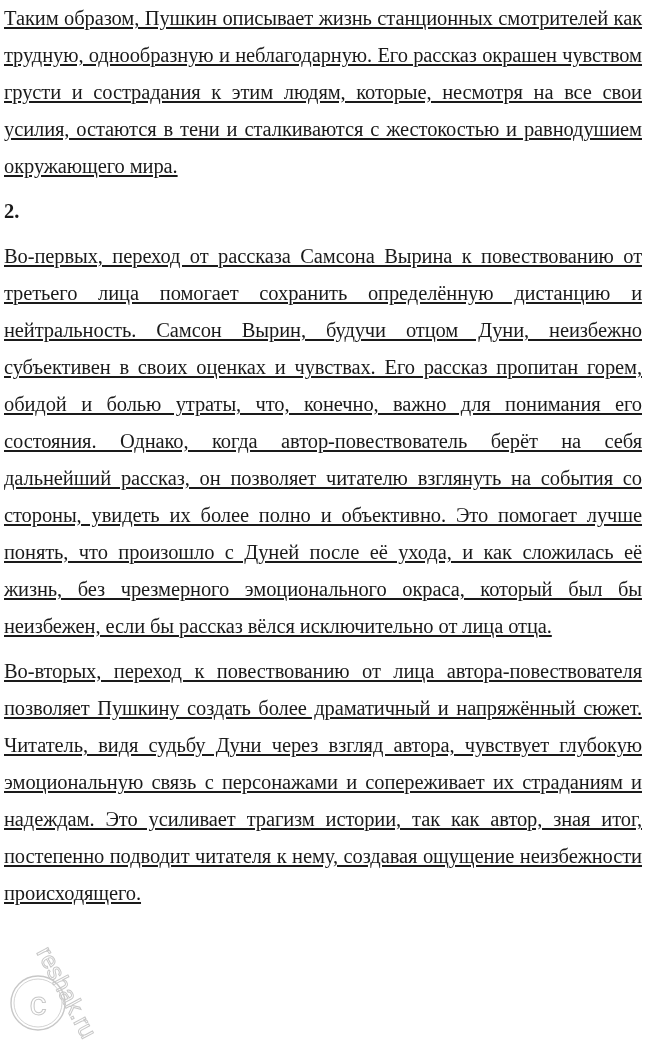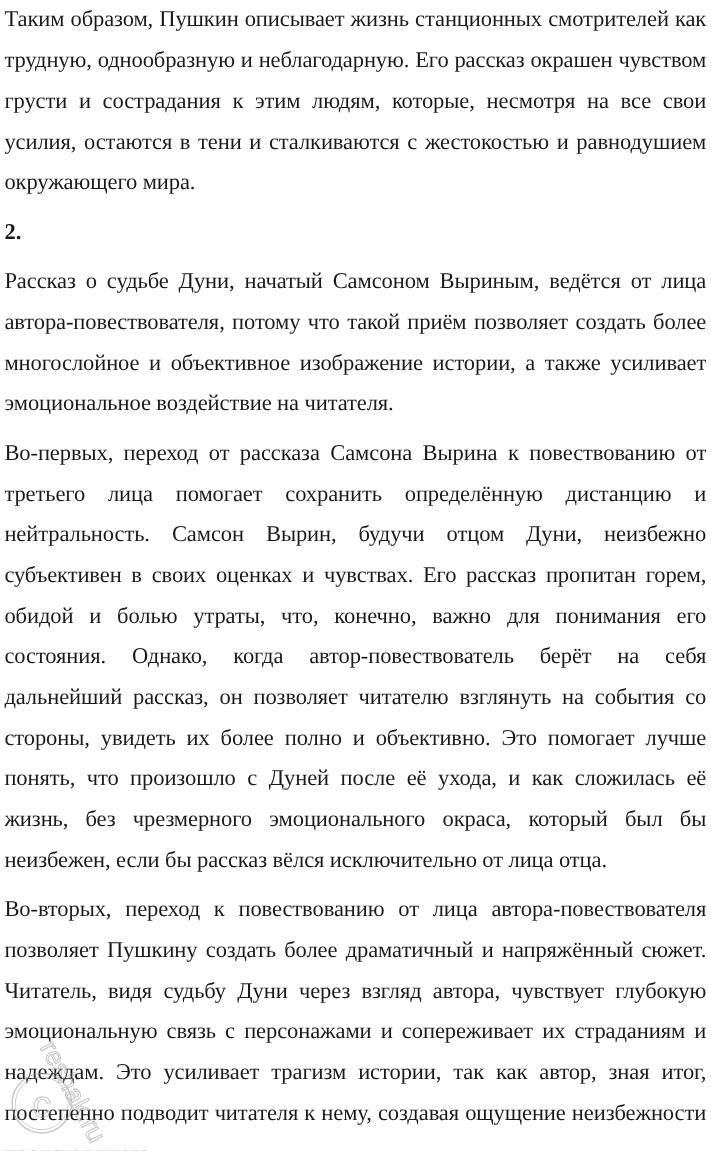--- a/index.html
+++ b/index.html
@@ -21,20 +21,21 @@
       right: 4px;
       top: 0;
     }
     .para {
       margin: 0 0 8px 0;
       font-size: 20.5px;
       line-height: 37px;
       text-align: justify;
       text-align-last: left;
       letter-spacing: -0.1px;
+      text-decoration: underline;
     }
     .heading {
       margin: 0 0 8px 0;
       font-size: 20.5px;
       line-height: 37px;
       font-weight: bold;
     }
     .watermark {
       position: absolute;
       left: 8px;
@@ -44,21 +45,20 @@
       pointer-events: none;
       opacity: 0.55;
     }
   </style>
 </head>
 <body>
 
 <div class="doc">
   <p class="para">Таким образом, Пушкин описывает жизнь станционных смотрителей как трудную, однообразную и неблагодарную. Его рассказ окрашен чувством грусти и сострадания к этим людям, которые, несмотря на все свои усилия, остаются в тени и сталкиваются с жестокостью и равнодушием окружающего мира.</p>
   <p class="heading">2.</p>
-  <p class="para">Рассказ о судьбе Дуни, начатый Самсоном Выриным, ведётся от лица автора-повествователя, потому что такой приём позволяет создать более многослойное и объективное изображение истории, а также усиливает эмоциональное воздействие на читателя.</p>
   <p class="para">Во-первых, переход от рассказа Самсона Вырина к повествованию от третьего лица помогает сохранить определённую дистанцию и нейтральность. Самсон Вырин, будучи отцом Дуни, неизбежно субъективен в своих оценках и чувствах. Его рассказ пропитан горем, обидой и болью утраты, что, конечно, важно для понимания его состояния. Однако, когда автор-повествователь берёт на себя дальнейший рассказ, он позволяет читателю взглянуть на события со стороны, увидеть их более полно и объективно. Это помогает лучше понять, что произошло с Дуней после её ухода, и как сложилась её жизнь, без чрезмерного эмоционального окраса, который был бы неизбежен, если бы рассказ вёлся исключительно от лица отца.</p>
   <p class="para">Во-вторых, переход к повествованию от лица автора-повествователя позволяет Пушкину создать более драматичный и напряжённый сюжет. Читатель, видя судьбу Дуни через взгляд автора, чувствует глубокую эмоциональную связь с персонажами и сопереживает их страданиям и надеждам. Это усиливает трагизм истории, так как автор, зная итог, постепенно подводит читателя к нему, создавая ощущение неизбежности происходящего.</p>
 </div>
 
 <div class="watermark">
   <svg width="130" height="120" viewBox="0 0 130 120">
     <circle cx="30" cy="75" r="27" fill="none" stroke="#9a9a9a" stroke-width="1.4"></circle>
     <circle cx="30" cy="75" r="24" fill="none" stroke="#9a9a9a" stroke-width="0.8"></circle>
     <text x="30" y="87" font-size="34" text-anchor="middle" fill="none" stroke="#9a9a9a" stroke-width="1" font-family="Liberation Sans, sans-serif">c</text>
     <text x="0" y="0" font-size="24" fill="none" stroke="#9a9a9a" stroke-width="1" font-family="Liberation Sans, sans-serif" transform="translate(28,24) rotate(62)">reshak.ru</text>

